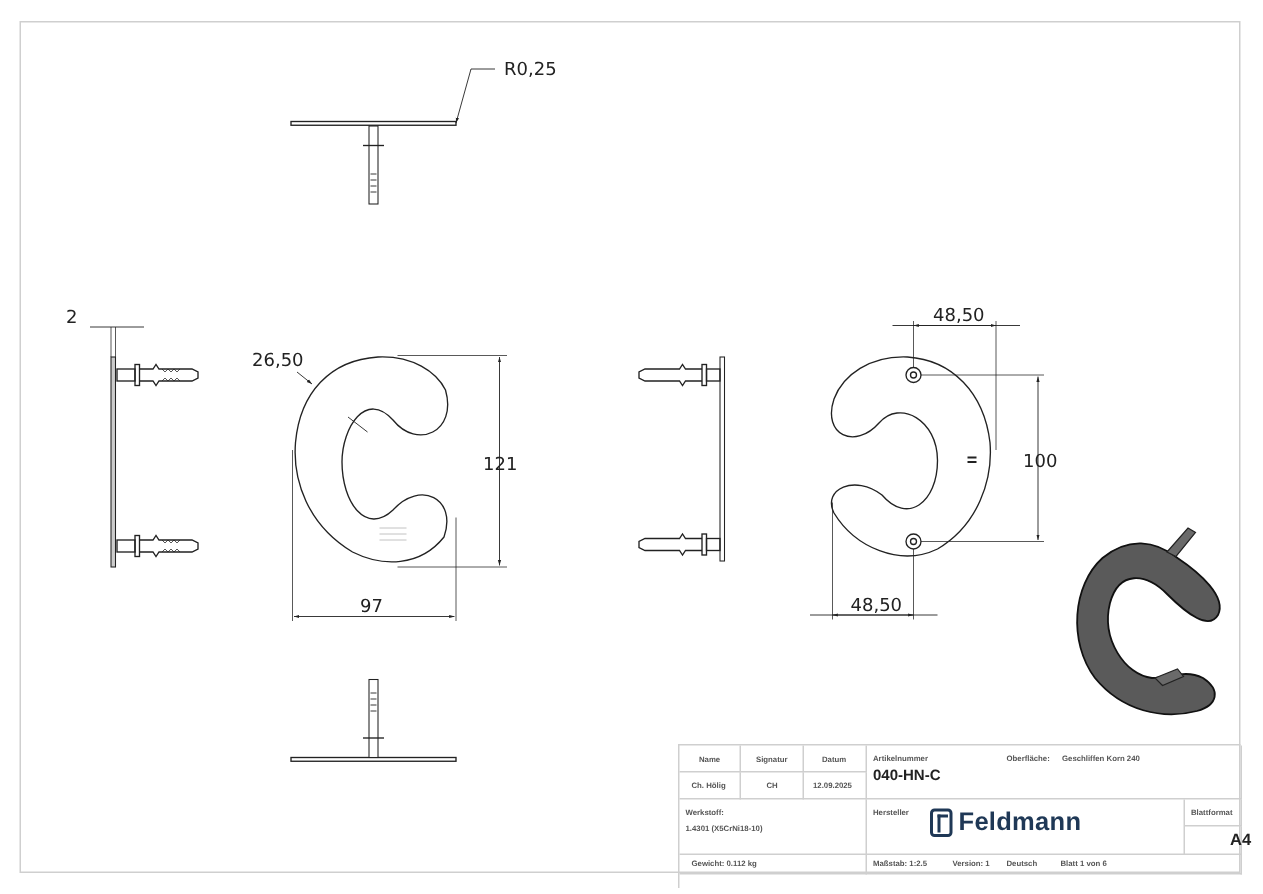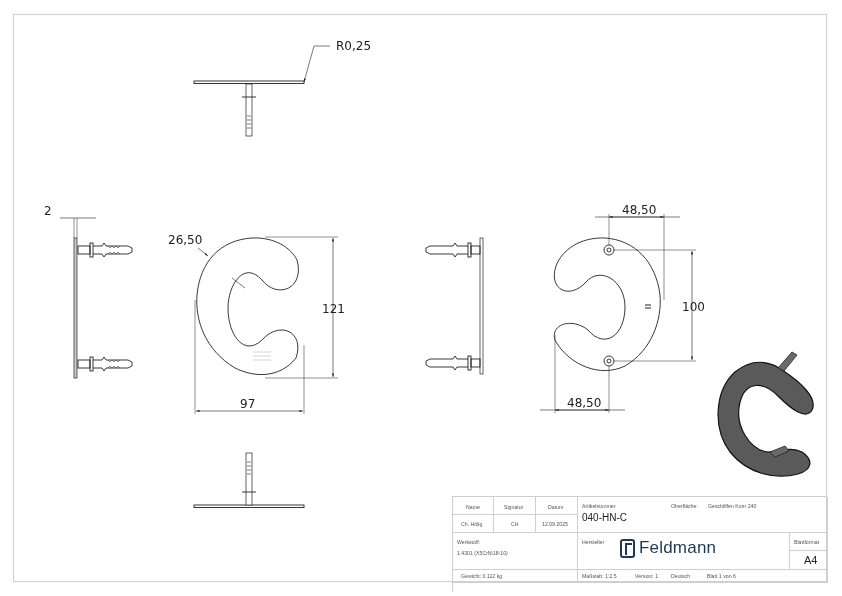--- a/index.html
+++ b/index.html
@@ -1,24 +1,24 @@
 <!DOCTYPE html>
 <html><head>
 <meta charset="utf-8">
 <style>
   html,body{margin:0;padding:0;background:#fff;}
   body{width:842px;height:596px;position:relative;overflow:hidden;font-family:"Liberation Sans",sans-serif;color:#222;}
   .frame{position:absolute;left:13px;top:14px;width:814px;height:568px;border:1px solid #cfcfcf;box-sizing:border-box;}
   svg.drawing{position:absolute;left:0;top:0;}
   .dim{font-family:"DejaVu Sans",sans-serif;font-size:12px;fill:#222;}
-  .tb{position:absolute;left:452px;top:496px;width:375px;height:96px;border-top:1px solid #cfcfcf;border-left:1px solid #cfcfcf;box-sizing:border-box;font-size:5px;color:#444;}
+  .tb{position:absolute;left:452px;top:496px;width:375px;height:96px;border-top:1px solid #cfcfcf;border-left:1px solid #cfcfcf;box-sizing:border-box;font-size:5px;color:#444;font-weight:bold;}
   .tb .cell{position:absolute;box-sizing:border-box;border-right:1px solid #cfcfcf;border-bottom:1px solid #cfcfcf;}
   .tb .lbl{position:absolute;font-size:5.2px;color:#555;white-space:nowrap;}
   .tb .big{font-size:10px;color:#222;}
-  .tb .fmt{font-size:11px;color:#222;}
+  .tb .fmt{font-size:11px;color:#222;margin-left:16px;}
   .logo{position:absolute;left:167px;top:41px;display:flex;align-items:center;gap:4px;text-align:right;}
   .logo-icon{width:15px;height:19px;border:2.5px solid #1f3856;border-radius:3px;box-sizing:border-box;position:relative;}
   .logo-icon:after{content:"";position:absolute;left:3px;top:2px;width:5px;height:10px;border-left:2px solid #1f3856;border-top:2px solid #1f3856;}
   .logo-text{font-size:17px;color:#1f3856;letter-spacing:0.2px;}
 </style>
 </head>
 <body>
 
 <div class="frame"></div>
 

